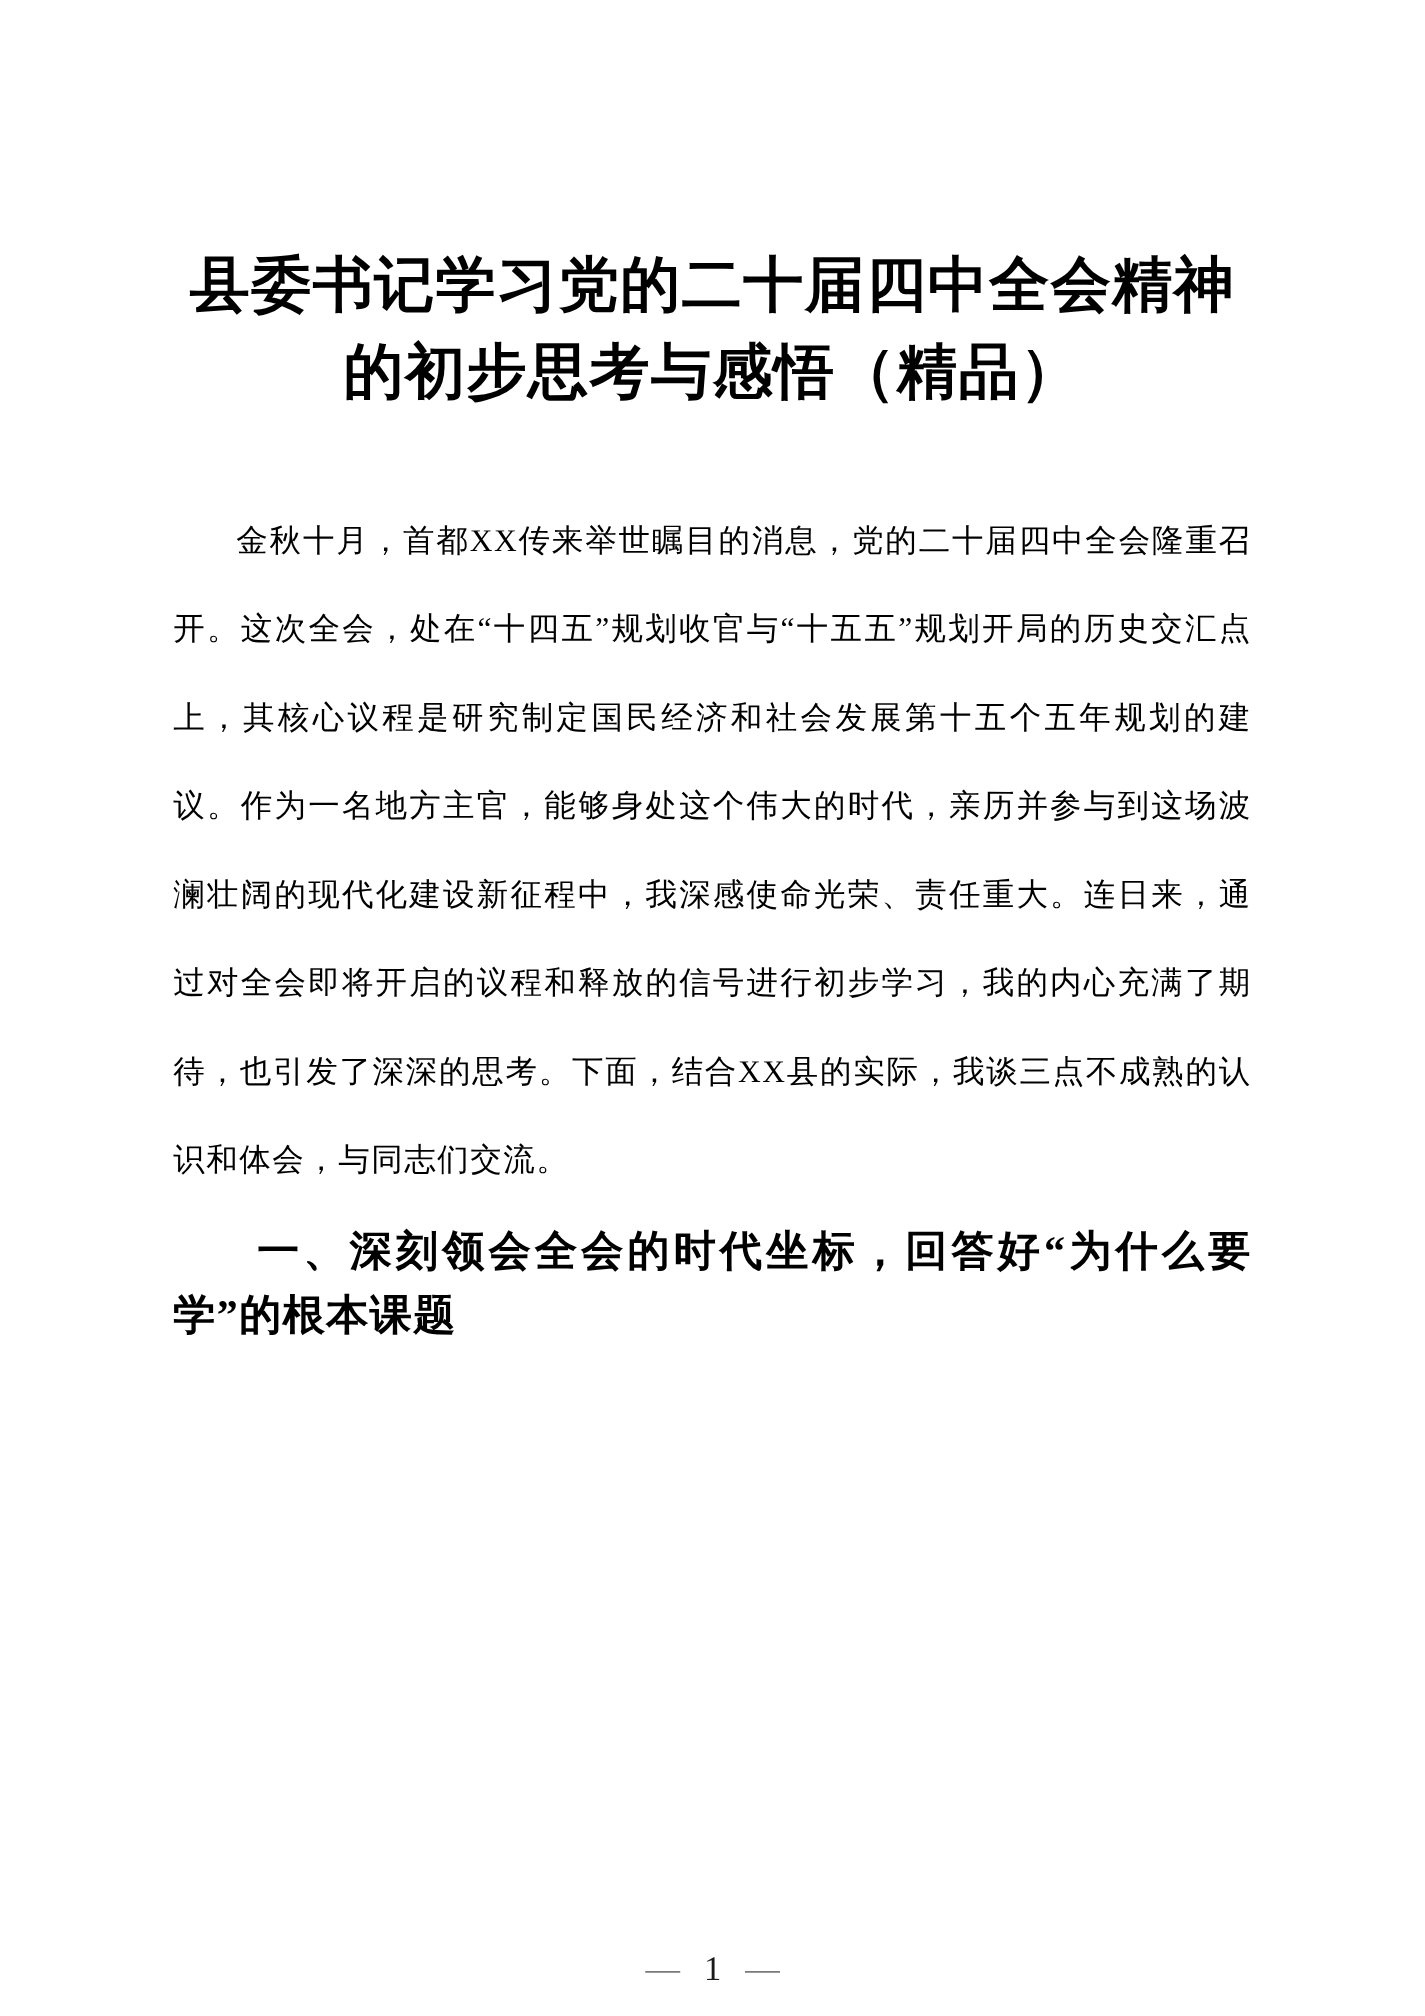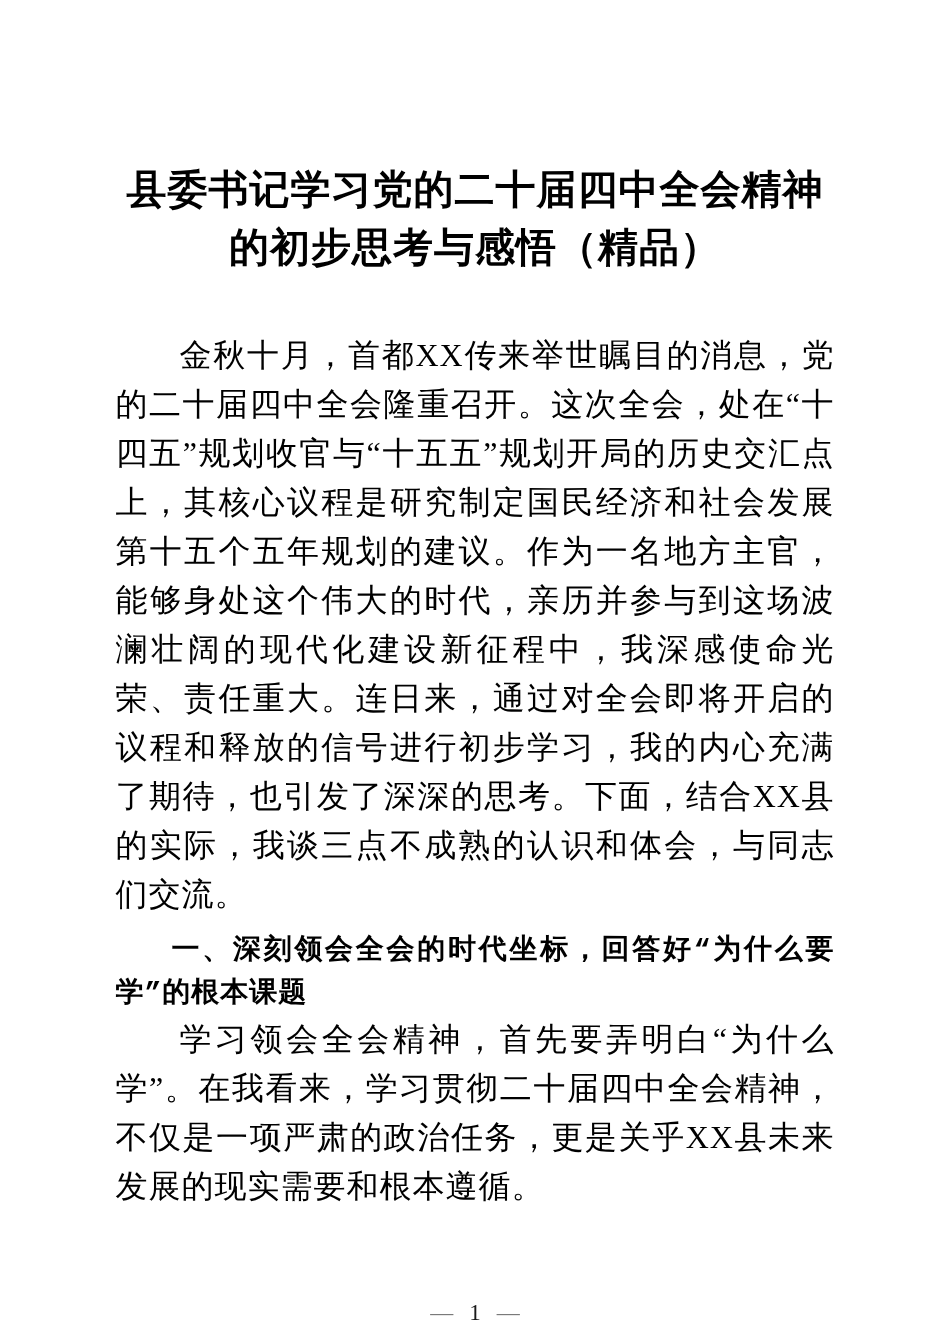--- a/index.html
+++ b/index.html
@@ -28,43 +28,43 @@
     font-size: 40px;
     line-height: 58px;
     font-weight: bold;
     text-align: center;
     font-family: "Liberation Serif", "DejaVu Serif", serif;
     letter-spacing: 1px;
   }
 
   .para {
     margin: 0;
-    font-size: 32px;
-    line-height: 49px;
+    font-size: 21px;
+    line-height: 59px;
     text-align: justify;
     text-justify: inter-character;
     text-indent: 2em;
     letter-spacing: 1px;
     font-family: "Liberation Serif", "DejaVu Serif", serif;
   }
 
   .para-first {
     margin-top: 54px;
   }
 
   .heading {
     margin: 10px 0 0 0;
     font-size: 28px;
     line-height: 43px;
     font-weight: bold;
     text-align: justify;
     text-justify: inter-character;
     text-indent: 2em;
     letter-spacing: 1px;
-    font-family: Liberation Mono, monospace;
+    font-family: Liberation Serif, serif;
   }
 
   .footer {
     position: absolute;
     left: 0;
     right: 0;
     top: 1298px;
     text-align: center;
     font-size: 23px;
     line-height: 30px;
@@ -86,21 +86,20 @@
 
 <div class="page">
   <div class="doc">
 
     <h1 class="doc-title">县委书记学习党的二十届四中全会精神的初步思考与感悟（精品）</h1>
 
     <p class="para para-first">金秋十月，首都XX传来举世瞩目的消息，党的二十届四中全会隆重召开。这次全会，处在“十四五”规划收官与“十五五”规划开局的历史交汇点上，其核心议程是研究制定国民经济和社会发展第十五个五年规划的建议。作为一名地方主官，能够身处这个伟大的时代，亲历并参与到这场波澜壮阔的现代化建设新征程中，我深感使命光荣、责任重大。连日来，通过对全会即将开启的议程和释放的信号进行初步学习，我的内心充满了期待，也引发了深深的思考。下面，结合XX县的实际，我谈三点不成熟的认识和体会，与同志们交流。</p>
 
     <h2 class="heading">一、深刻领会全会的时代坐标，回答好“为什么要学”的根本课题</h2>
 
-    <p class="para">学习领会全会精神，首先要弄明白“为什么学”。在我看来，学习贯彻二十届四中全会精神，不仅是一项严肃的政治任务，更是关乎XX县未来发展的现实需要和根本遵循。</p>
 
 
   </div>
 
   <div class="footer">
     <span class="dash">—</span><span class="num">1</span><span class="dash">—</span>
   </div>
 </div>
 
 </body></html>

